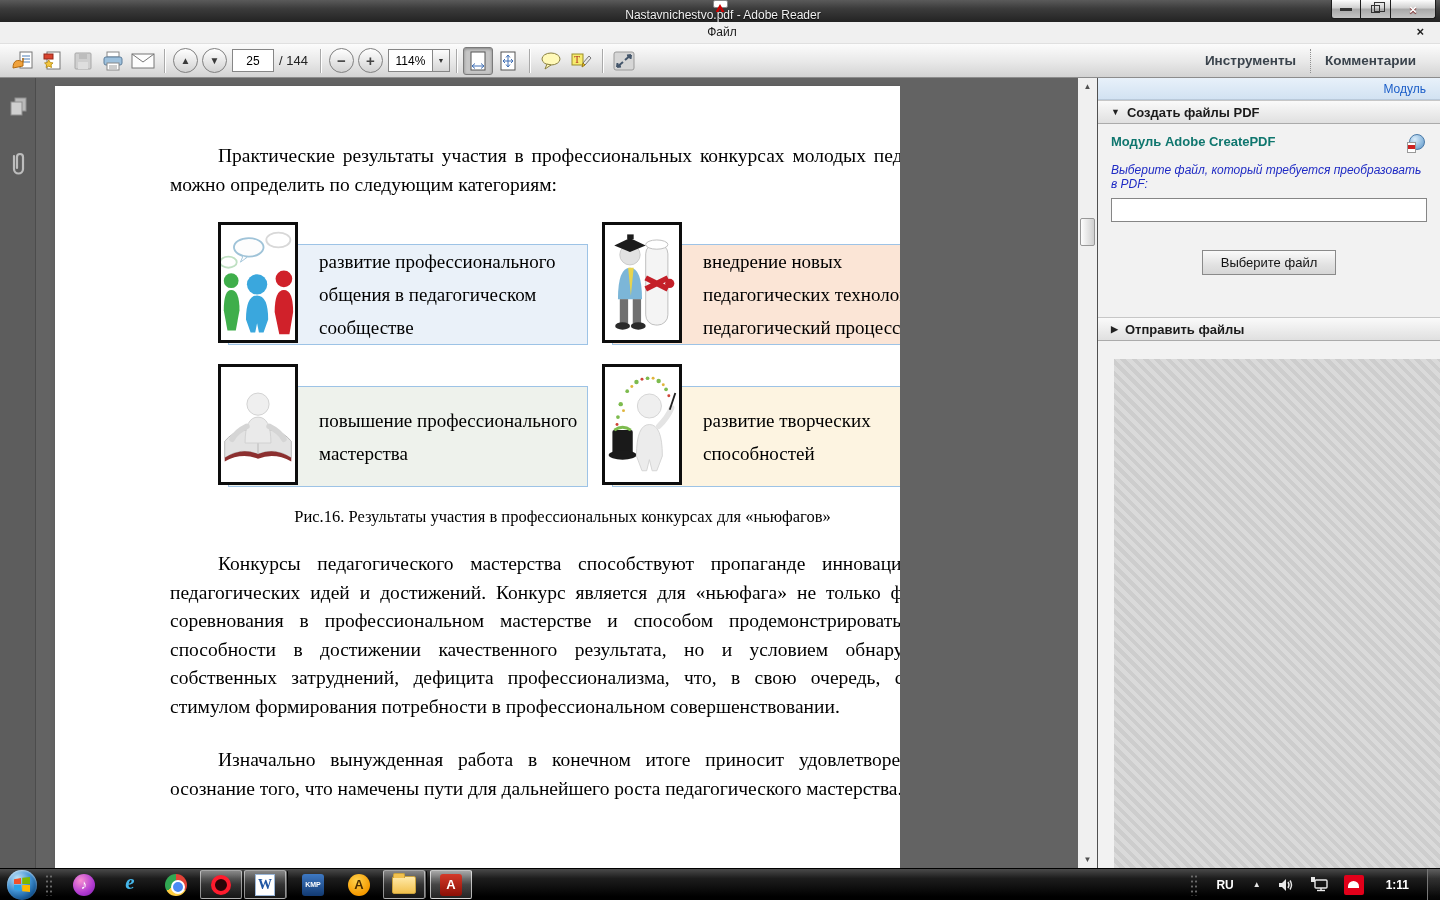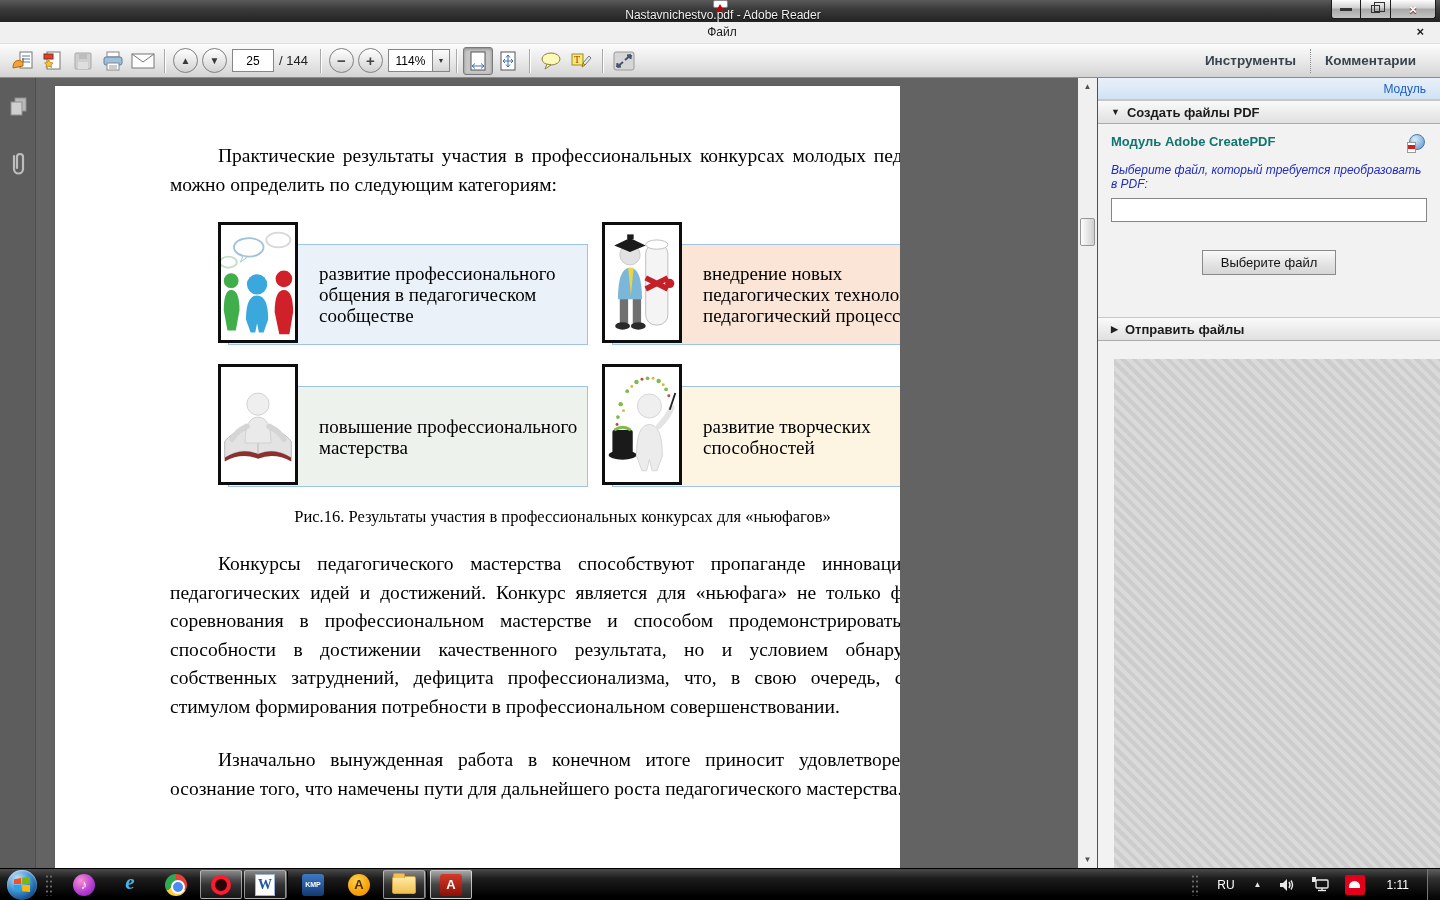--- a/index.html
+++ b/index.html
@@ -72,21 +72,21 @@
   .page p { margin:0; text-align:justify; text-indent:48px; font-size:19.5px; line-height:28.5px; }
   .para2 { margin-top:23px !important; }
   .para3 { margin-top:25px !important; }
   .results { margin:23px 0 0 48px; display:grid; grid-template-columns:370px 366px; column-gap:14px; row-gap:17px; }
   .ritem { position:relative; height:125px; }
   .rimg { position:absolute; left:0; top:0; width:80px; height:121px; border:3px solid #0d0d0d;
     background:#fff; z-index:2; }
   .rimg svg { width:100%; height:100%; display:block; }
   .rbox { position:absolute; left:10px; right:0; top:22px; height:101px; border:1px solid #9dc3e6;
     display:flex; align-items:center; padding-left:90px; padding-right:6px;
-    font-size:19px; line-height:21px; }
+    font-size:19px; line-height:33px; }
   .caption { margin-top:18px; text-align:center; font-weight:normal; font-size:16.5px; font-family:"Liberation Serif",serif; }
 
   
   .docscroll { position:absolute; top:78px; left:1078px; width:19px; bottom:32px; background:#f0f0f0; }
   .scrbtn { position:absolute; left:0; width:19px; height:17px; display:flex; align-items:center; justify-content:center;
     font-size:8px; color:#505050; }
   .scrbtn.up { top:0; } .scrbtn.down { bottom:0; }
   .scrthumb { position:absolute; left:2px; top:140px; width:15px; height:28px; border:1px solid #979797;
     border-radius:2px; background:linear-gradient(90deg,#fdfdfd,#cfcfcf); }
 
@@ -146,21 +146,21 @@
   .kmp { width:22px; height:22px; background:linear-gradient(#3e79c4,#123a72); border-radius:3px; color:#fff;
     font-size:7px; font-weight:bold; display:flex; align-items:center; justify-content:center; }
   .avlaunch { width:22px; height:22px; background:radial-gradient(circle at 40% 30%,#ffd24d,#f59a00 70%); color:#4a2c00;
     font-weight:bold; font-size:13px; }
   .folder { width:24px; height:18px; position:relative; background:linear-gradient(#ffe9a8,#f2c14e); border:1px solid #caa23d; border-radius:2px; }
   .folder::before { content:""; position:absolute; top:-4px; left:0; width:10px; height:4px;
     background:#f2c14e; border:1px solid #caa23d; border-bottom:none; border-radius:2px 2px 0 0; }
   .acrobat { width:22px; height:22px; background:linear-gradient(#d43a2a,#8c0f05); border-radius:3px; color:#fff;
     display:flex; align-items:center; justify-content:center; font-weight:bold; font-size:13px; }
 
-  .tray { margin-left:auto; display:flex; align-items:center; height:100%; }
+  .tray { margin-left:auto; display:flex; align-items:center; height:100%;font-weight:bold; }
   .tray .lang { color:#fff; font-size:12px; margin:0 10px; }
   .tray .chev { color:#e6e6e6; font-size:8px; margin:0 9px; }
   .trayico { margin:0 8px; display:flex; align-items:center; }
   .avtray { width:20px; height:20px; background:#e2001a; border-radius:2px; display:flex; align-items:center; justify-content:center; }
   .avtray span { display:block; width:11px; height:7px; background:#fff; border-radius:11px 11px 0 0; }
   .clock { color:#fff; font-size:12px; margin:0 18px 0 14px; }
   .showdesk { width:13px; height:32px; border-left:1px solid #777; background:linear-gradient(rgba(255,255,255,.12),rgba(255,255,255,.02)); }
 
   svg { display:block; }
 </style>

